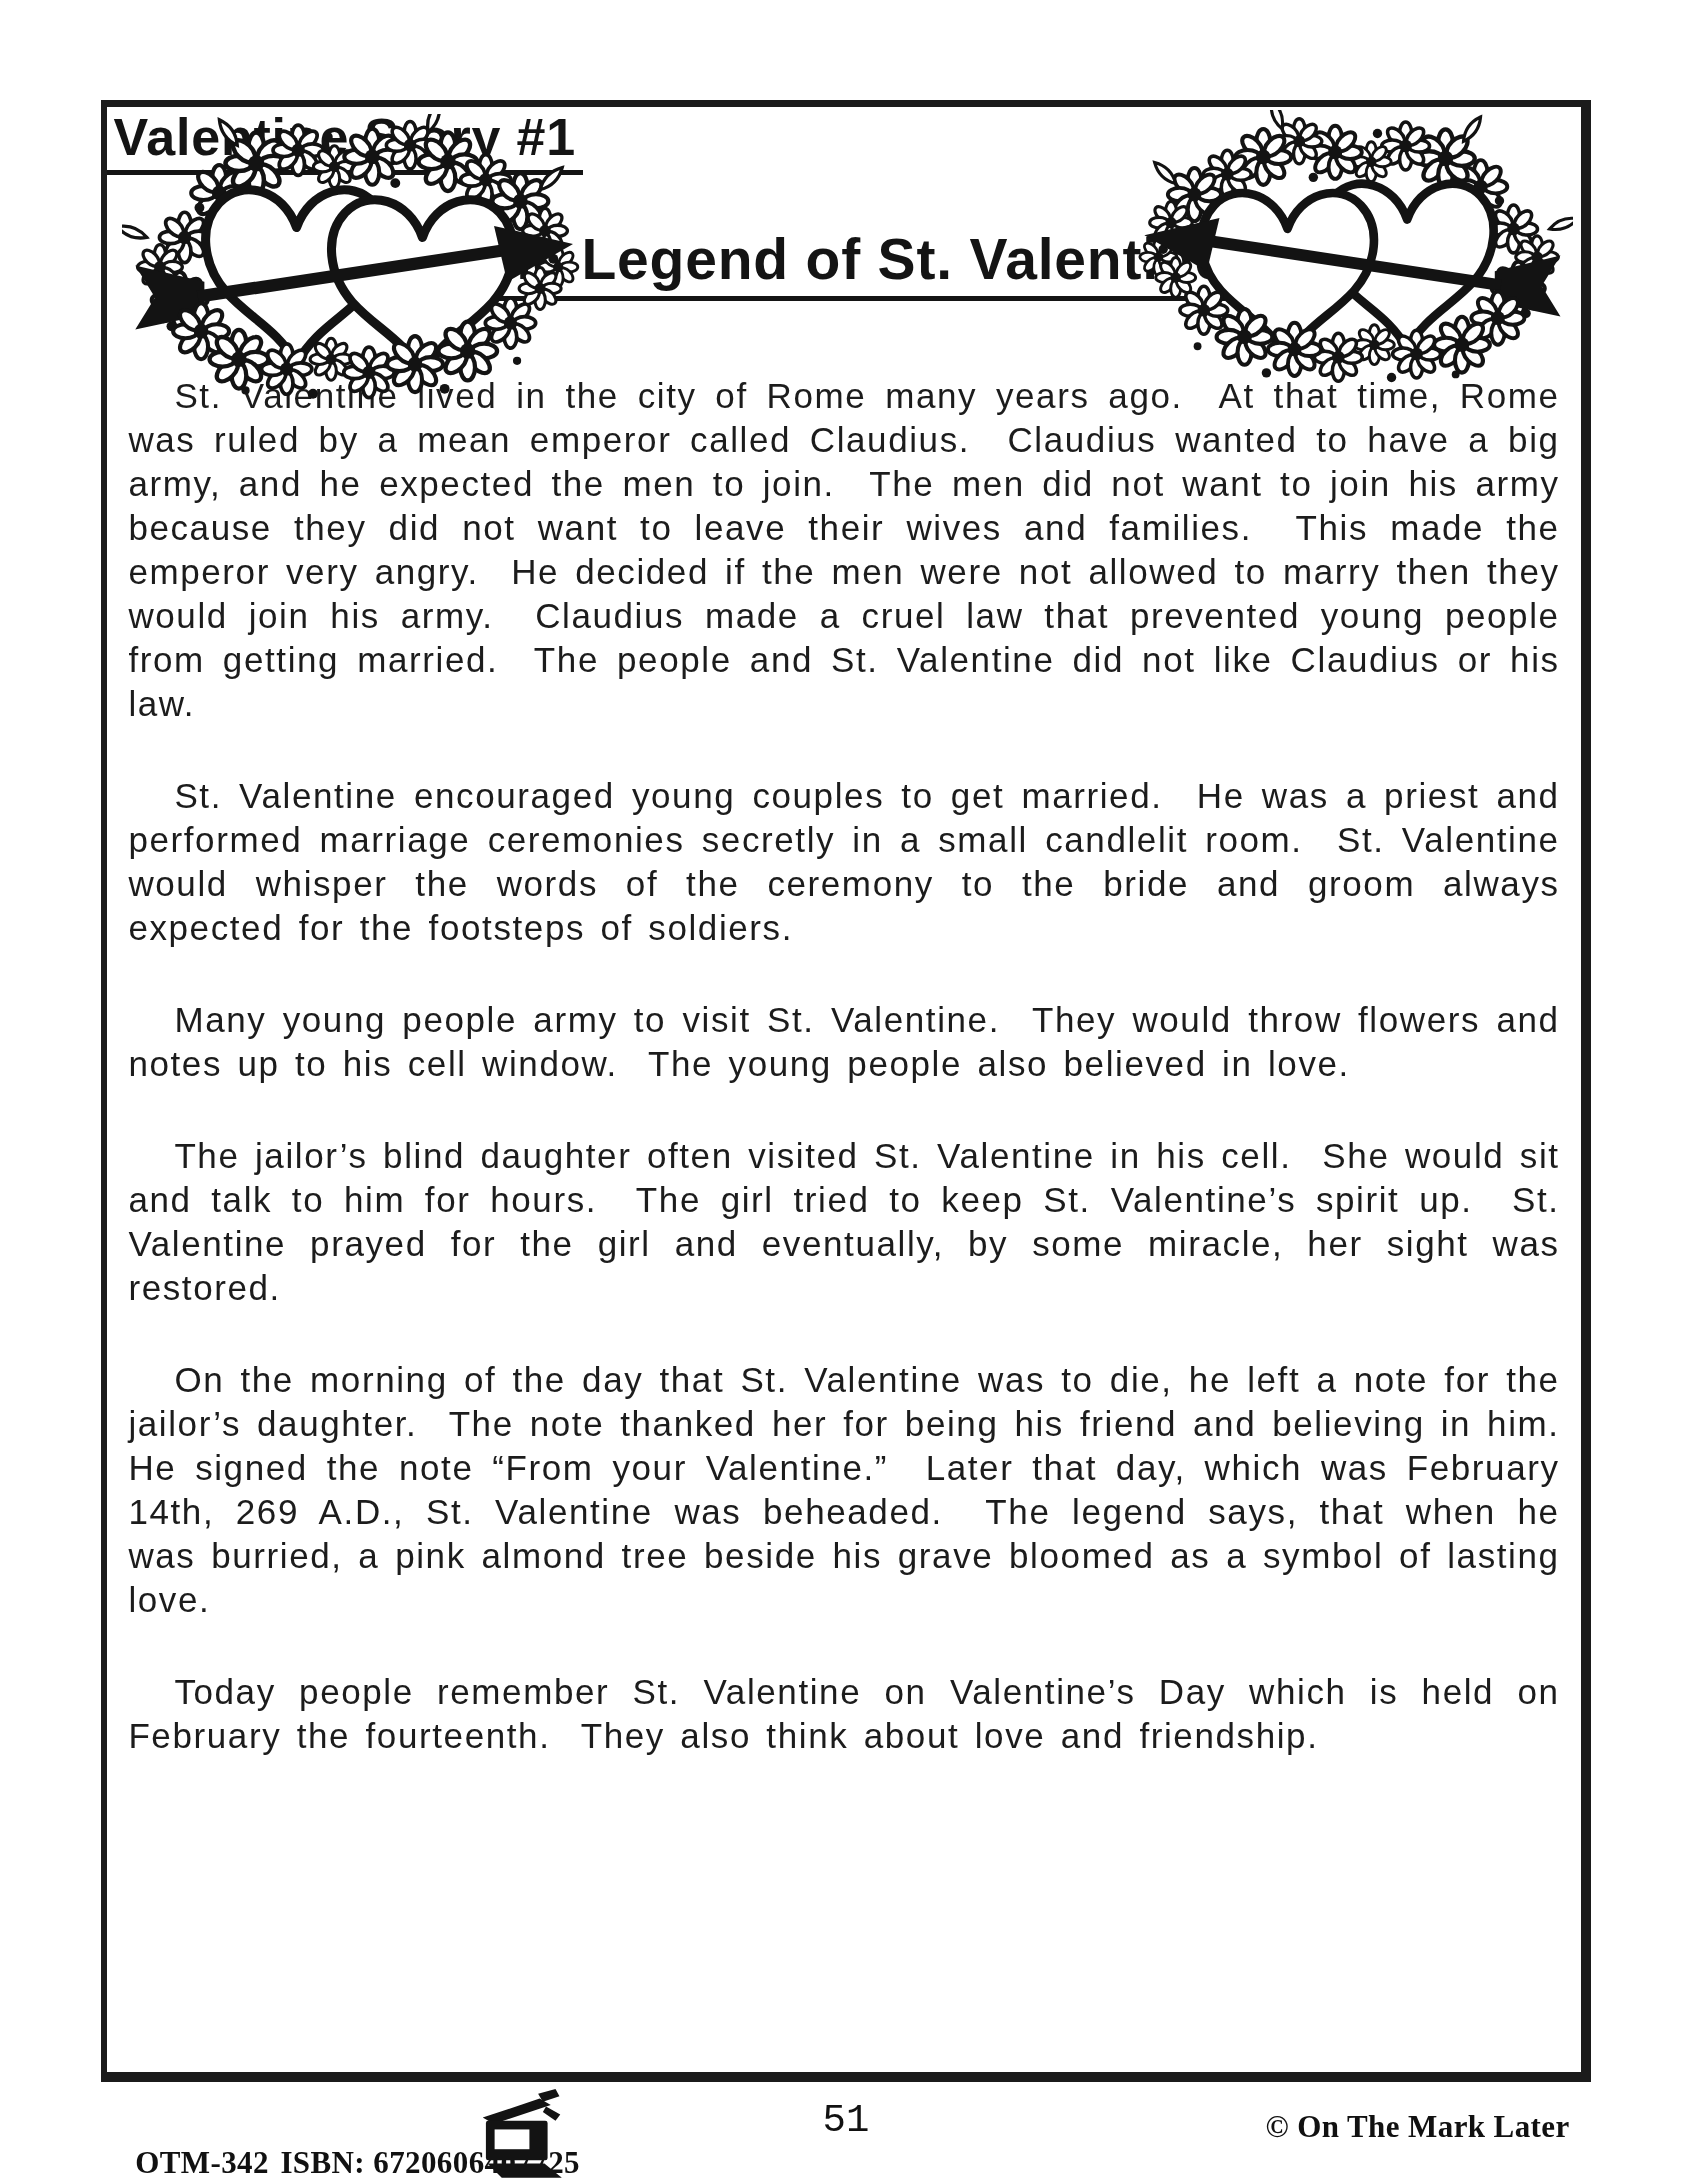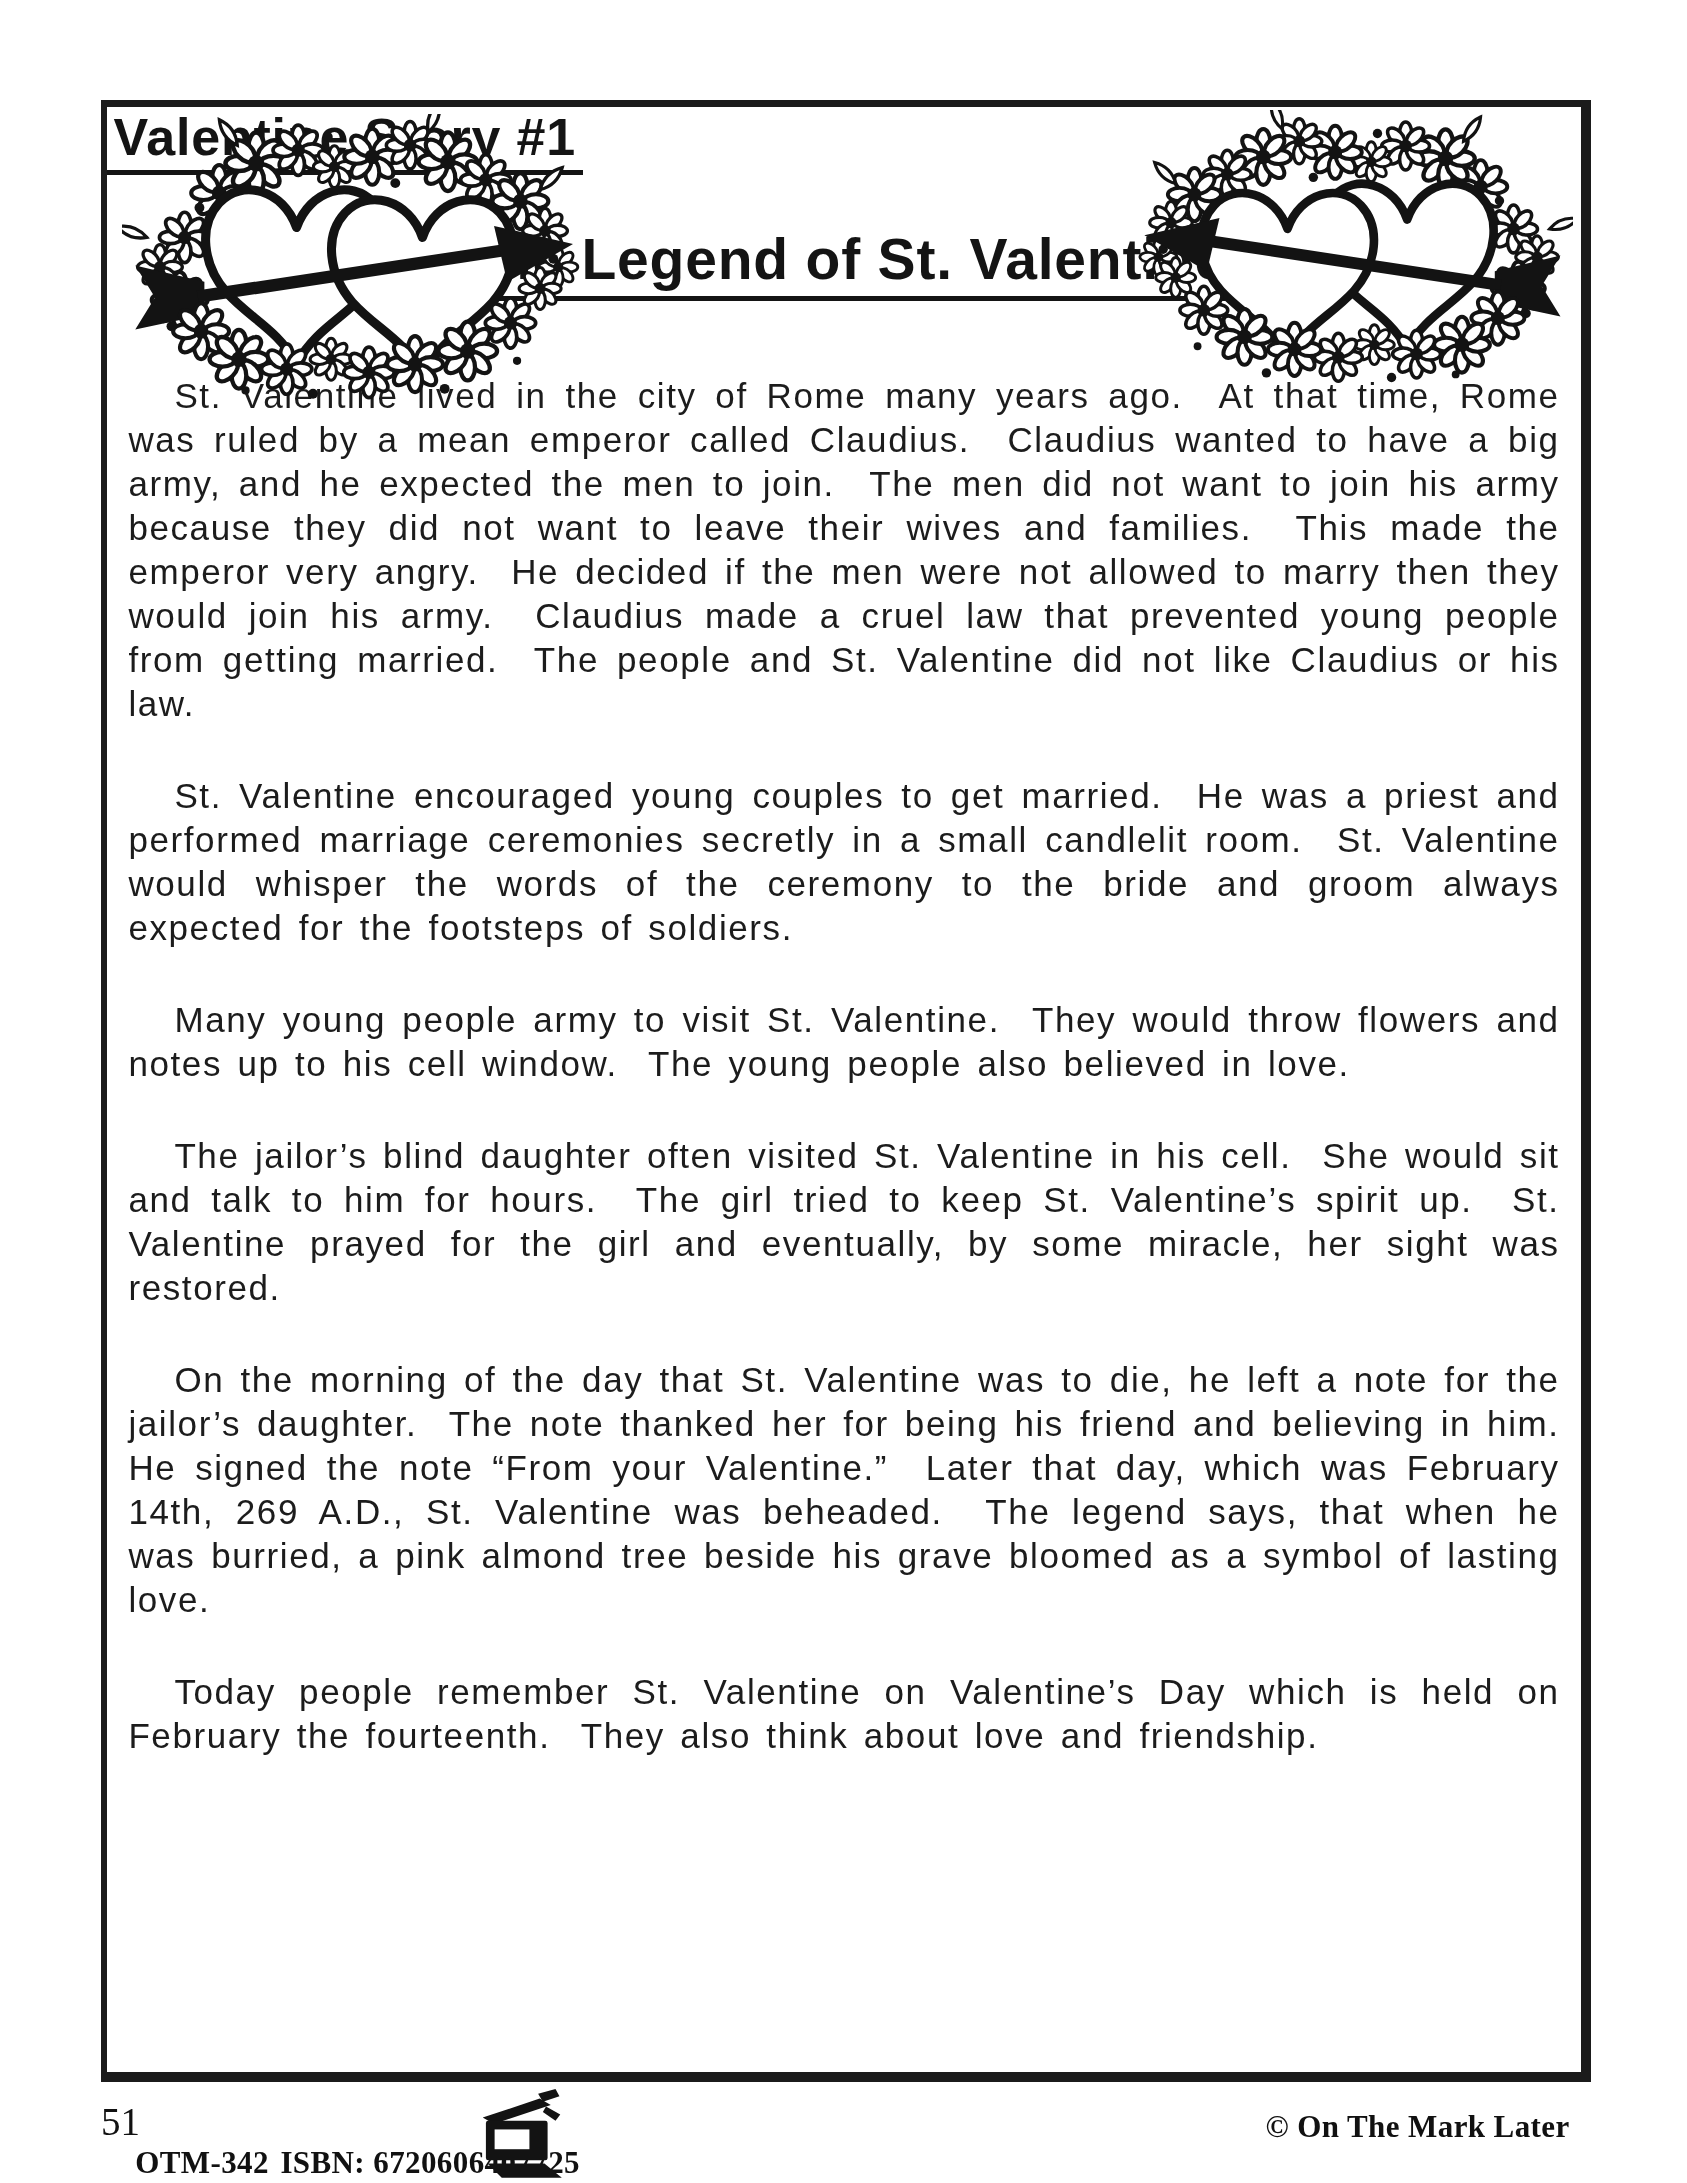--- a/index.html
+++ b/index.html
@@ -34,21 +34,21 @@
     white-space:pre-wrap;
   }
   .story p:last-child{margin-bottom:0;}
   .footer{
     position:absolute;left:101px;top:2091px;width:1490px;height:92px;
     font-family:"Liberation Serif", serif;color:#111;
   }
   .footer-left{position:absolute;left:1.6px;top:18px;font-weight:700;font-size:31px;letter-spacing:0.4px;white-space:pre;}
   .footer-left .isbn{margin-left:11.5px;}
   .copier{position:absolute;left:377px;top:-5px;width:87px;height:94px;}
-  .page-num{position:absolute;left:0;right:0;top:8.2px;text-align:left;font-size:39px;font-weight:400;}
+  .page-num{position:absolute;left:0;right:0;top:8.2px;text-align:center;font-size:39px;font-weight:400;font-family:Liberation Mono, monospace;}
   .footer-right{position:absolute;right:21.4px;top:18px;font-weight:700;font-size:31px;letter-spacing:0.4px;}
 </style>
 </head>
 <body>
 
 <svg width="0" height="0" style="position:absolute">
   <defs>
     <g id="daisy">
       <g fill="#ffffff" stroke="#131313" stroke-width="5">
         <ellipse cx="0" cy="-19" rx="8.5" ry="15"></ellipse>

